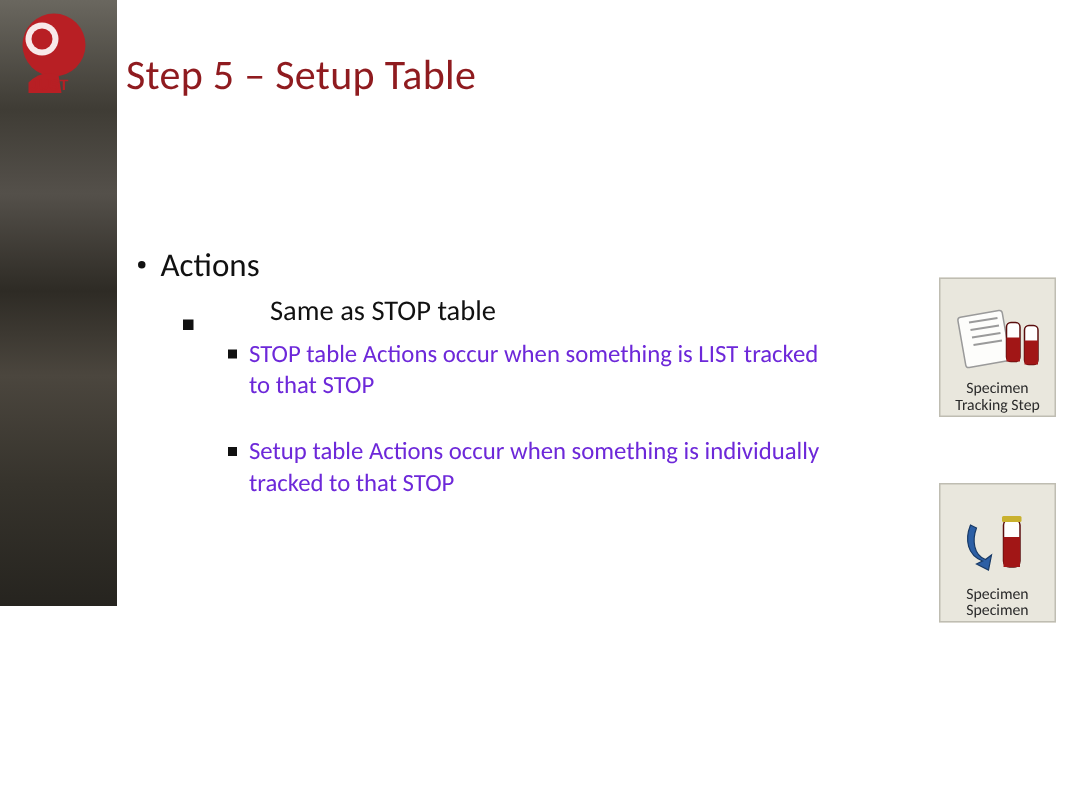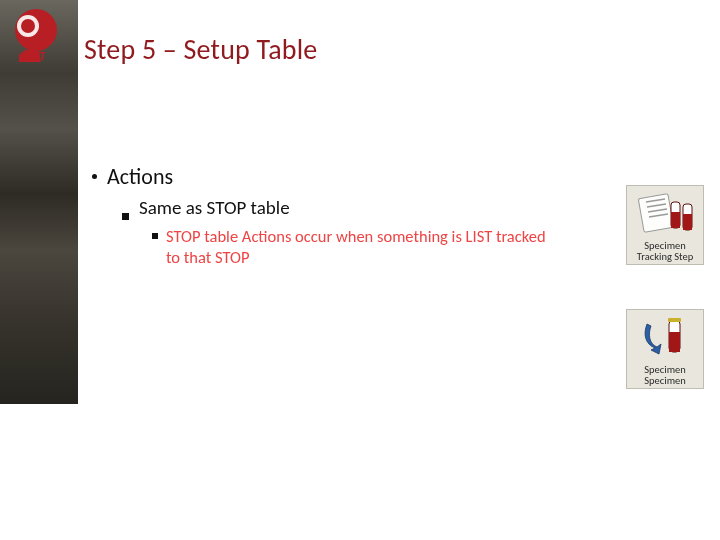--- a/index.html
+++ b/index.html
@@ -57,25 +57,26 @@
     flex: 0 0 auto;
   }
   .lvl2-wrap { margin-left: 30px; }
   .lvl2 {
     font-size: 19px;
     color: #111;
     display: flex;
     align-items: flex-end;
     line-height: 1.28;
     margin-bottom: 2px;
+    gap: 41px;
   }
   .lvl3-wrap { margin-left: 30px; margin-top: 6px; }
   .lvl3 {
     font-size: 16.5px;
-    color: #ef4444;
+    color: #6d28d9;
     display: flex;
     align-items: flex-start;
     line-height: 1.28;
     margin-bottom: 22px;
   }
   .sq {
     width: 7px; height: 7px;
     background: #111;
     margin-top: 8px;
     margin-right: 10px;
@@ -97,21 +98,21 @@
     flex-direction: column;
     gap: 44px;
   }
   .app-icon {
     width: 78px;
     background: #e9e7dd;
     border: 1px solid #bfbdb2;
     display: flex;
     flex-direction: column;
     align-items: center;
-    padding: 4px 2px 2px 2px;
+    padding: 17px 2px 2px 2px;
   }
   .app-icon .pic {
     width: 56px; height: 48px;
     display: flex; align-items: center; justify-content: center;
   }
   .app-icon .caption {
     font-size: 10.5px;
     text-align: center;
     color: #2b2b2b;
     line-height: 1.05;
@@ -147,20 +148,24 @@
     <div class="lvl2-wrap">
       <div class="lvl2">
         <span class="sq"></span>
         <span>Same as STOP table</span>
       </div>
 
       <div class="lvl3-wrap">
         <div class="lvl3">
           <span class="sq-sm"></span>
           <span>STOP table Actions occur when something is LIST tracked to that STOP</span>
+        </div>
+        <div class="lvl3">
+          <span class="sq-sm"></span>
+          <span>Setup table Actions occur when something is individually tracked to that STOP</span>
         </div>
       </div>
     </div>
 
   </div>
 
   <div class="icons-col">
 
     <div class="app-icon">
       <div class="pic">

